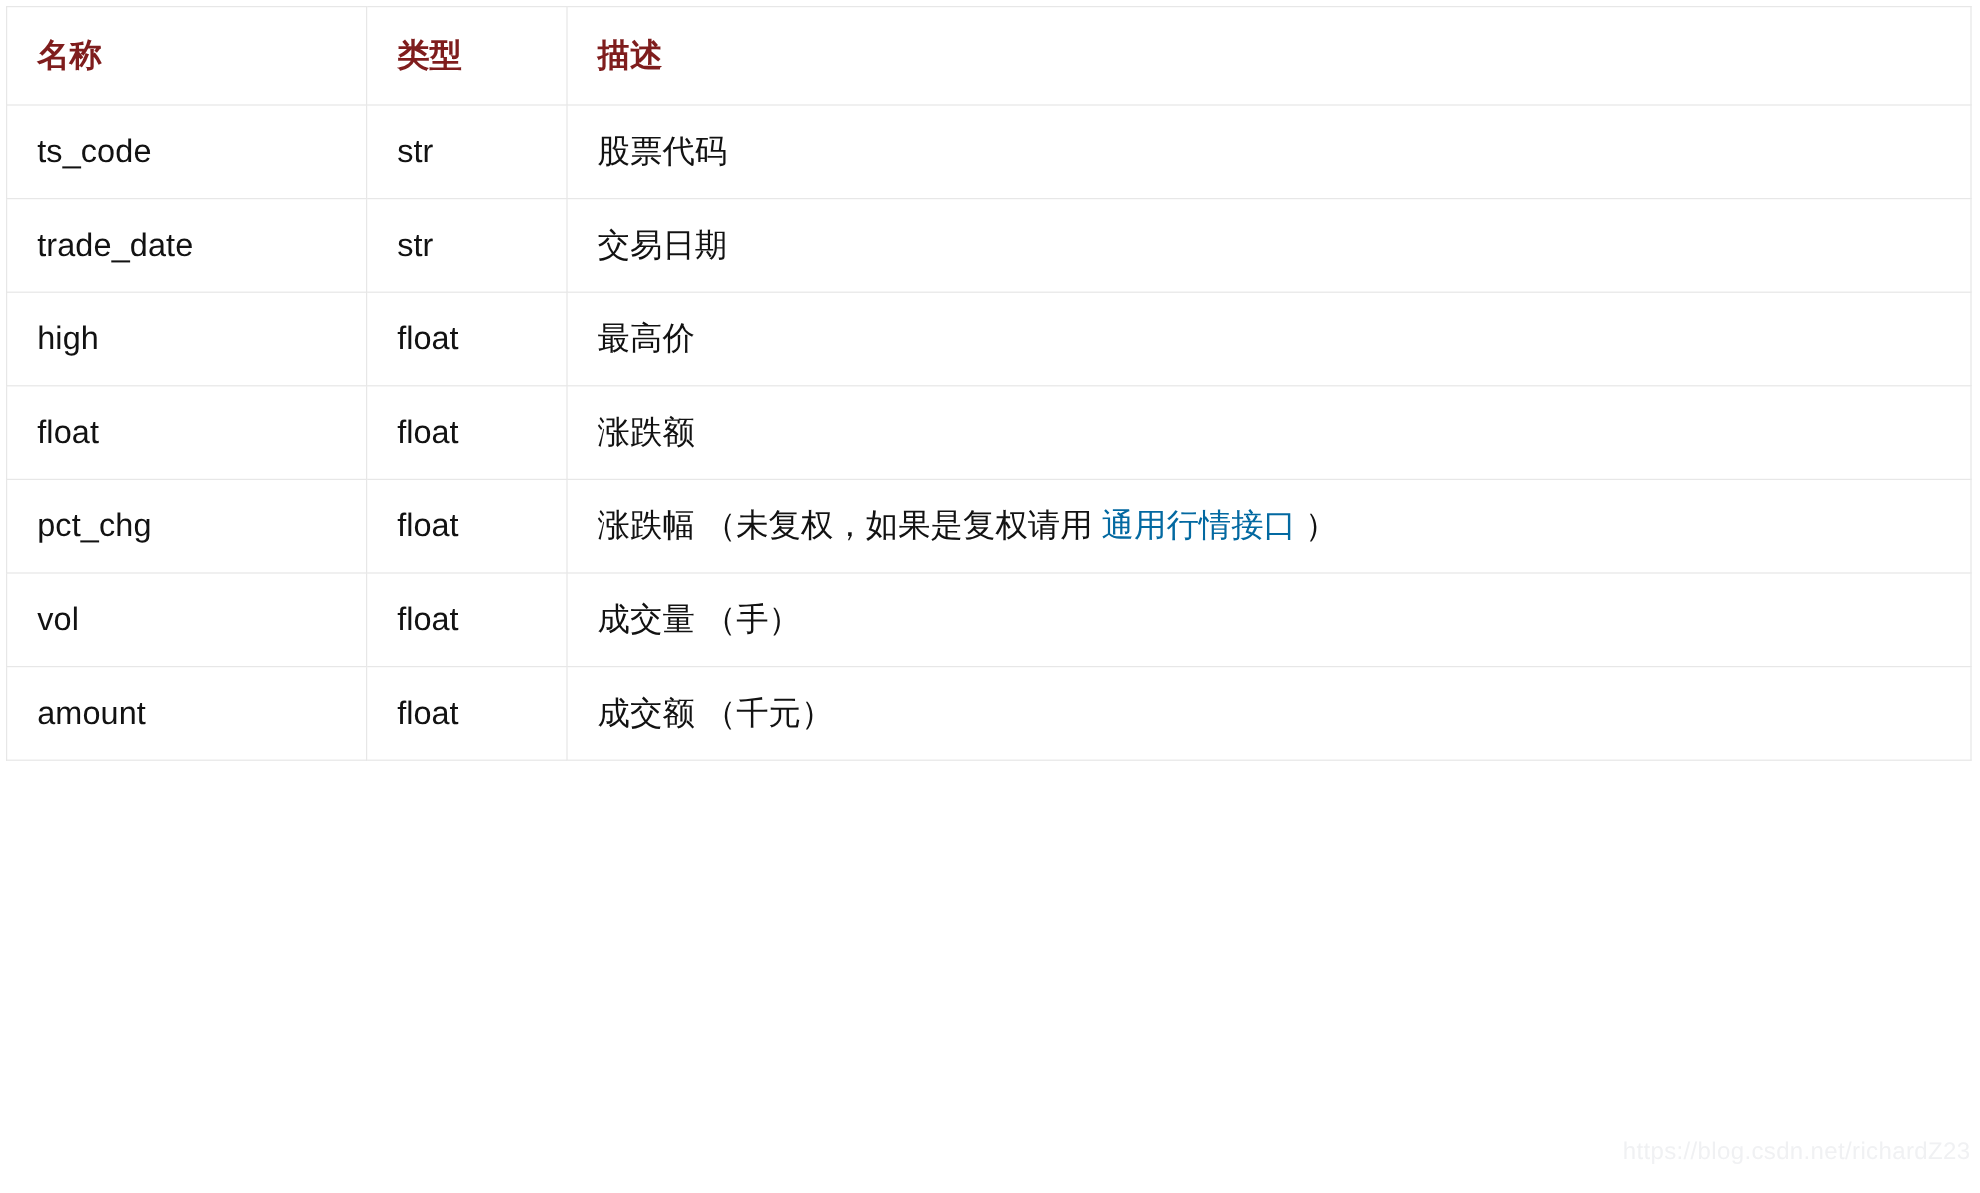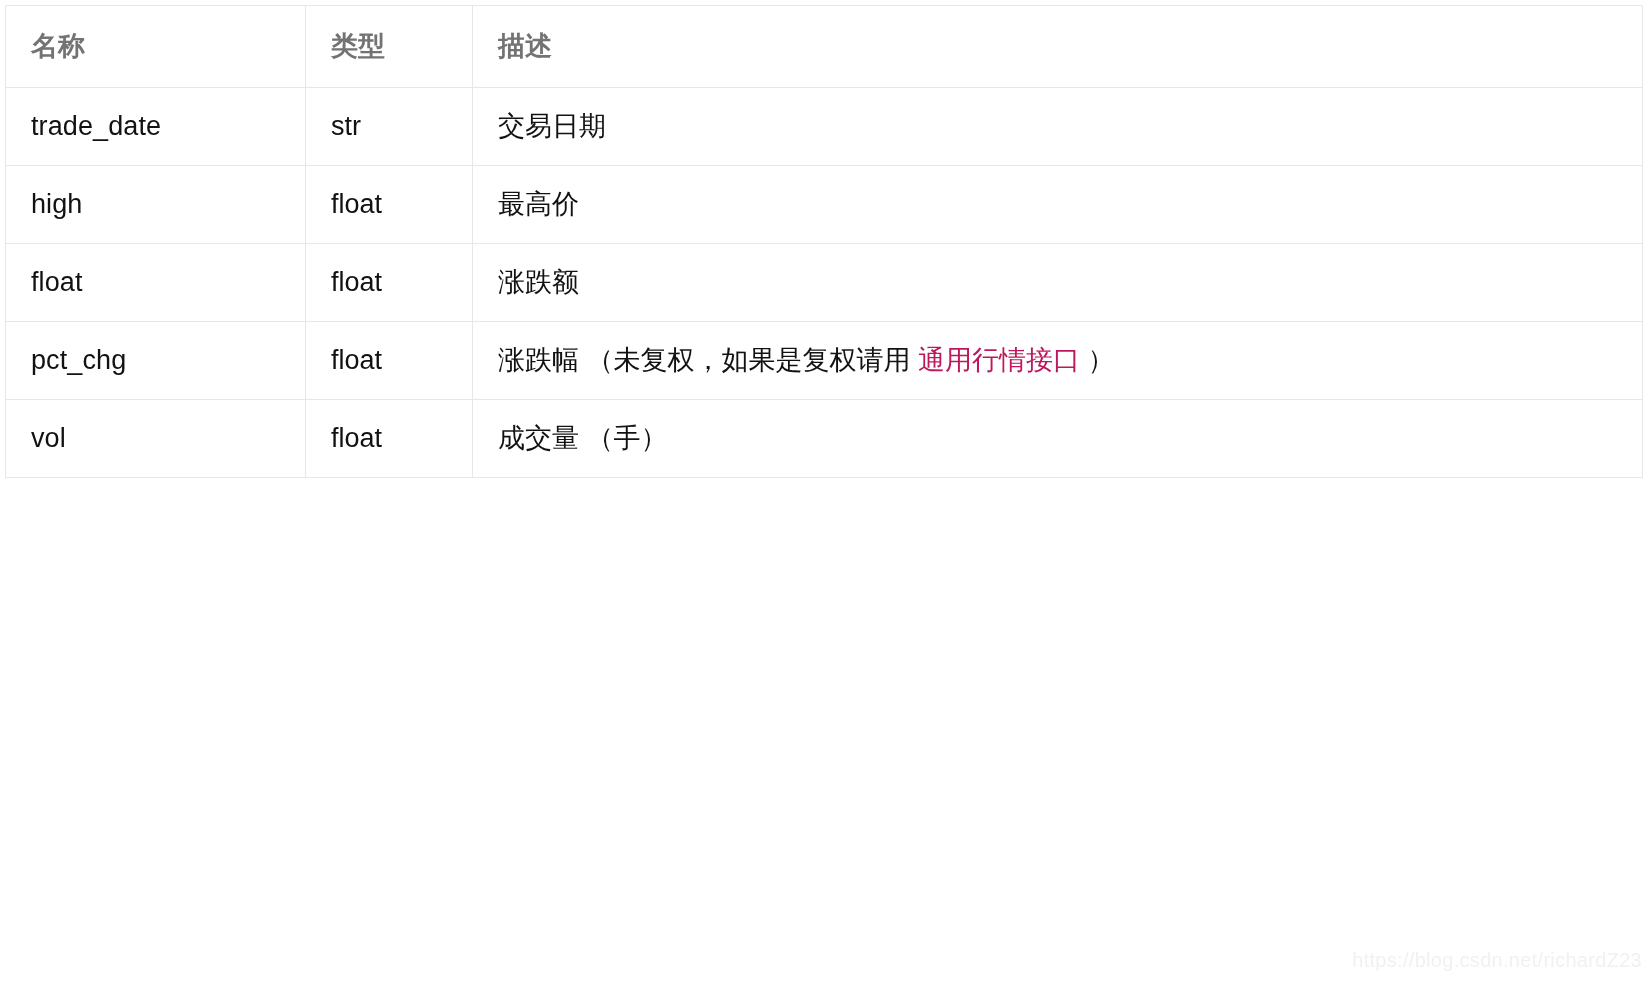--- a/index.html
+++ b/index.html
@@ -51,29 +51,29 @@
     color: #121212;
     background: #ffffff;
     white-space: nowrap;
     overflow: hidden;
   }
 
   table.spec-table thead th {
     font-weight: 700;
     height: 82px;
     font-size: 27px;
-    color: #737373;
+    color: #7f1d1d;
   }
 
   table.spec-table tbody tr td:first-child {
     letter-spacing: 0.1px;
   }
 
   .desc-link {
-    color: #be185d;
+    color: #0369a1;
     text-decoration: none;
   }
 
   .watermark {
     position: absolute;
     right: 8px;
     bottom: 22px;
     font-size: 20px;
     color: #f0f1f3;
     letter-spacing: 0.3px;
@@ -95,20 +95,25 @@
     </colgroup>
     <thead>
       <tr>
         <th>名称</th>
         <th>类型</th>
         <th>描述</th>
       </tr>
     </thead>
     <tbody id="table-body">
         <tr>
+          <td>ts_code</td>
+          <td>str</td>
+          <td><span>股票代码</span></td>
+        </tr>
+        <tr>
           <td>trade_date</td>
           <td>str</td>
           <td><span>交易日期</span></td>
         </tr>
         <tr>
           <td>high</td>
           <td>float</td>
           <td><span>最高价</span></td>
         </tr>
         <tr>
@@ -119,18 +124,23 @@
         <tr>
           <td>pct_chg</td>
           <td>float</td>
           <td><span>涨跌幅 （未复权，如果是复权请用 </span><a class="desc-link" href="#">通用行情接口</a><span> ）</span></td>
         </tr>
         <tr>
           <td>vol</td>
           <td>float</td>
           <td><span>成交量 （手）</span></td>
         </tr>
+        <tr>
+          <td>amount</td>
+          <td>float</td>
+          <td><span>成交额 （千元）</span></td>
+        </tr>
       </tbody>
   </table>
 
   <div class="watermark">https://blog.csdn.net/richardZ23</div>
 
 </div>
 
 </body></html>

